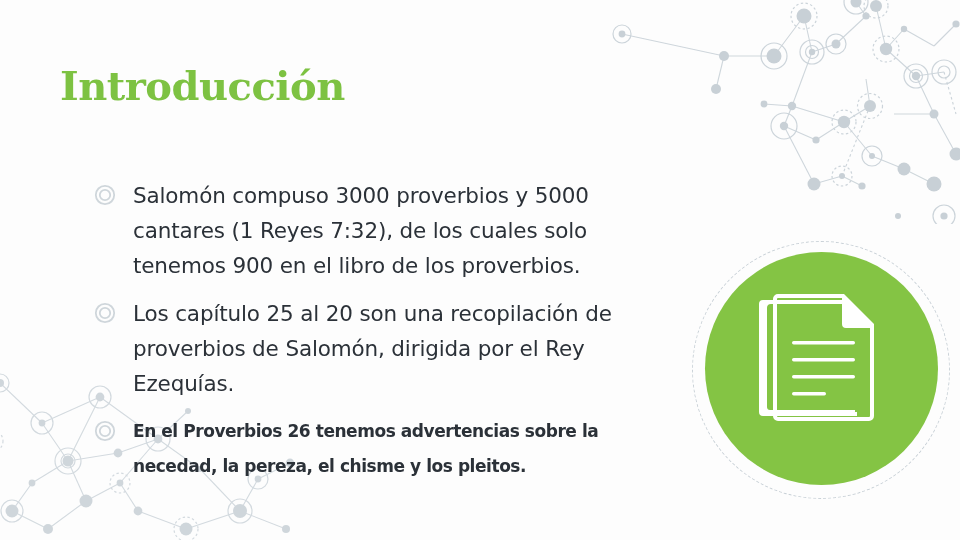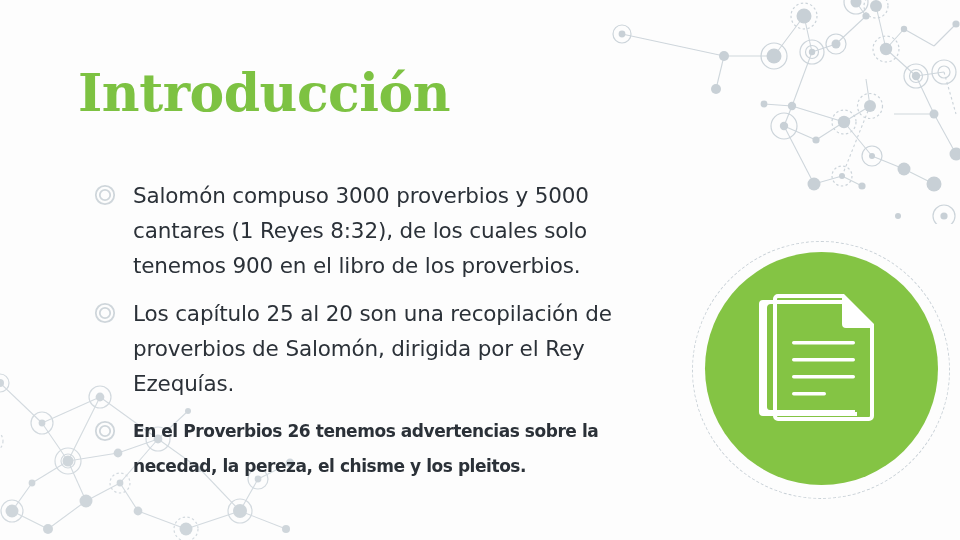--- a/index.html
+++ b/index.html
@@ -37,25 +37,25 @@
     left: -10px;
     bottom: -6px;
     width: 330px;
     height: 185px;
     opacity: 0.85;
   }
 
   
   .title {
     position: absolute;
-    left: 78px;
+    left: 60px;
     top: 64px;
     font-family: "DejaVu Serif", "Liberation Serif", serif;
     font-weight: bold;
-    font-size: 52px;
+    font-size: 40px;
     letter-spacing: -0.5px;
     color: #7dc242;
     line-height: 1.1;
     white-space: nowrap;
   }
 
   
   .bullets {
     position: absolute;
     left: 94px;
@@ -292,21 +292,21 @@
 
   <div class="title">Introducción</div>
 
   <div class="bullets">
 
     <div class="bullet-item">
       <svg class="bullet-marker" viewBox="0 0 22 22">
         <circle cx="11" cy="11" r="9.2" fill="none" stroke="#cfd6db" stroke-width="1.8"></circle>
         <circle cx="11" cy="11" r="5.2" fill="none" stroke="#cfd6db" stroke-width="1.8"></circle>
       </svg>
-      <div class="bullet-text">Salomón compuso 3000 proverbios y 5000 cantares (1 Reyes 8:32), de los cuales solo tenemos 900 en el libro de los proverbios.</div>
+      <div class="bullet-text">Salomón compuso 3000 proverbios y 5000 cantares (1 Reyes 7:32), de los cuales solo tenemos 900 en el libro de los proverbios.</div>
     </div>
 
     <div class="bullet-item">
       <svg class="bullet-marker" viewBox="0 0 22 22">
         <circle cx="11" cy="11" r="9.2" fill="none" stroke="#cfd6db" stroke-width="1.8"></circle>
         <circle cx="11" cy="11" r="5.2" fill="none" stroke="#cfd6db" stroke-width="1.8"></circle>
       </svg>
       <div class="bullet-text">Los capítulo 25 al 20 son una recopilación de proverbios de Salomón, dirigida por el Rey Ezequías.</div>
     </div>
 

